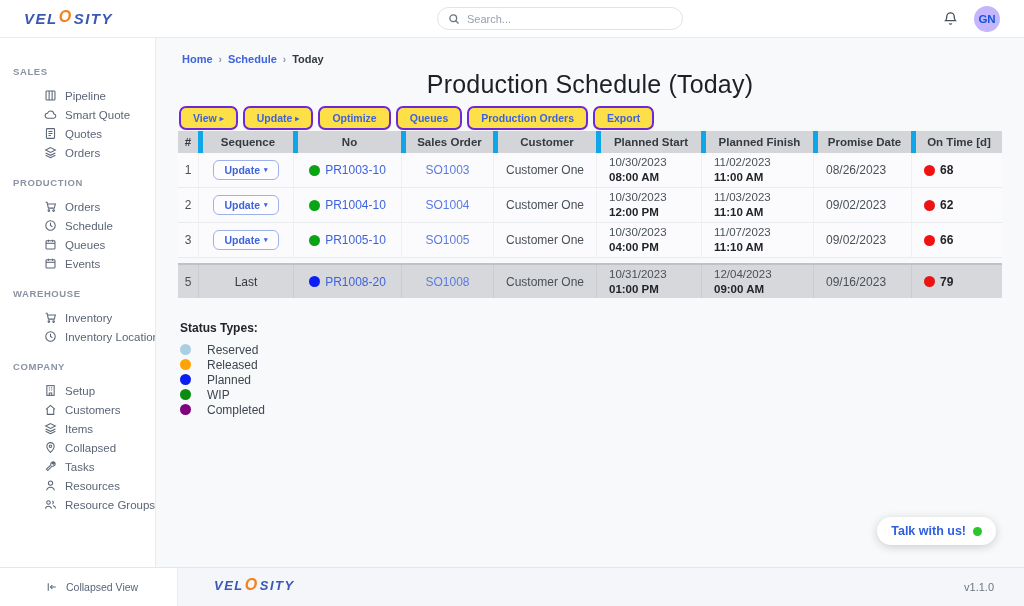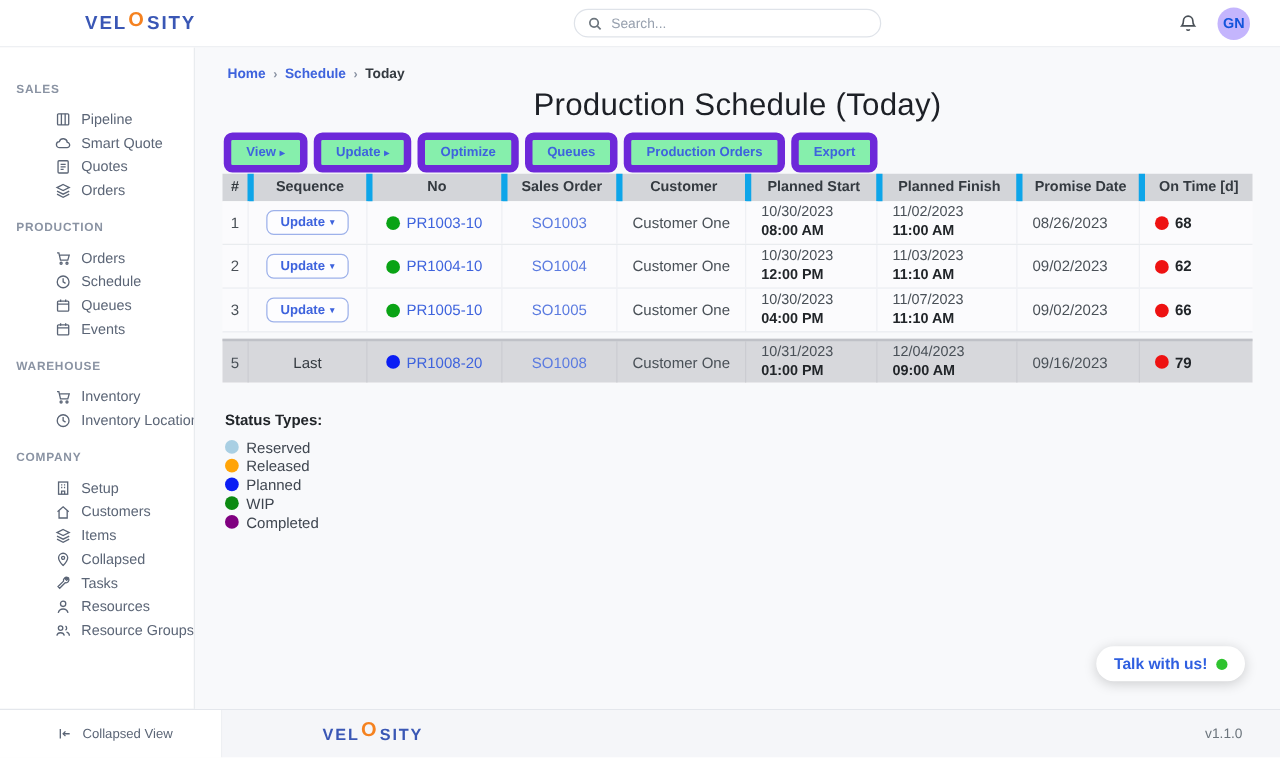--- a/index.html
+++ b/index.html
@@ -1,21 +1,21 @@
 <!DOCTYPE html>
 <html><head>
 <meta charset="utf-8">
 <style>
   * { margin:0; padding:0; box-sizing:border-box; }
   html,body { width:1024px; height:606px; font-family:"Liberation Sans", sans-serif; background:#fff; overflow:hidden; }
   .app { width:1024px; height:606px; display:flex; flex-direction:column; }
 
   
   .topbar { height:38px; background:#fff; border-bottom:1px solid #e9ecef; display:flex; align-items:center; padding:0 24px; flex:0 0 auto; }
-  .logo { display:flex; align-items:center; font-weight:800; letter-spacing:1.5px; font-size:15px; color:#3a57b5; width:180px;margin-left:44px; }
+  .logo { display:flex; align-items:flex-start; font-weight:800; font-style:italic; letter-spacing:1.5px; font-size:15px; color:#3a57b5; width:180px; }
   .logo .logo-o { color:#f58220; font-size:16px; position:relative; top:-2px; margin:0 1px; }
   .search-wrap { flex:1; display:flex; justify-content:center; }
   .search-pill { width:246px; height:23px; border:1px solid #dfe3e9; border-radius:12px; display:flex; align-items:center; padding:0 10px; background:#fff; transform:translateX(48px); }
   .search-pill svg { flex:0 0 auto; margin-right:7px; }
   .search-pill input { border:none; outline:none; font-size:11px; color:#495057; width:100%; background:transparent; font-family:"Liberation Sans", sans-serif; }
   .search-pill input::placeholder { color:#97a0ae; }
   .top-icons { display:flex; align-items:center; gap:16px; width:180px; justify-content:flex-end; }
   .bell-btn { background:none; border:none; cursor:pointer; display:flex; }
   .avatar { width:26px; height:26px; border-radius:50%; background:#c4b5fd; color:#1254db; font-size:11.5px; font-weight:700; display:flex; align-items:center; justify-content:center; cursor:pointer; border:none; }
 
@@ -33,21 +33,21 @@
   .breadcrumb { padding:15px 0 0 26px; font-size:11px; font-weight:700; display:flex; gap:6px; align-items:center; }
   .crumb-link { color:#3e63dd; cursor:pointer; text-decoration:none; }
   .crumb-sep { color:#8a93a3; font-size:10px; }
   .crumb-current { color:#343a40; }
 
   
   .page-title { text-align:center; font-size:25px; font-weight:500; color:#1d2026; margin-top:5px; letter-spacing:.2px; }
 
   
   .toolbar { display:flex; gap:5px; margin:7px 0 0 23px; }
-  .tbtn { background:#86efac; border:6px solid #6d28d9; border-radius:7px; color:#3e63dd; font-weight:700; font-size:10.5px; padding:4px 12px; cursor:pointer; font-family:"Liberation Sans", sans-serif; display:flex; align-items:center; gap:3px; }
+  .tbtn { background:#fde047; border:2px solid #6d28d9; border-radius:7px; color:#3e63dd; font-weight:700; font-size:10.5px; padding:4px 12px; cursor:pointer; font-family:"Liberation Sans", sans-serif; display:flex; align-items:center; gap:3px; }
   .tbtn .caret { font-size:8px; }
 
   
   .sched-table { margin:1px 22px 0 22px; }
   .trow { display:grid; grid-template-columns:20px 95px 108px 92px 103px 105px 112px 98px 1fr; }
   .thead { background:#d3d5d9; }
   .thead .tcell { font-size:11.5px; font-weight:700; color:#343a40; padding:5px 0; text-align:center; border-left:5px solid #0ea5e9; }
   .thead .tcell:first-child { border-left:none; }
   .tbody-row { background:#fbfbfd; border-bottom:1px solid #e9ecef; height:35px; }
   .tcell { display:flex; align-items:center; justify-content:center; font-size:12px; color:#495057; border-left:1px solid #eef0f4; min-width:0; }
@@ -63,21 +63,21 @@
   .dt-date { font-size:11.5px; color:#495057; }
   .dt-time { font-size:11.5px; font-weight:700; color:#212529; }
   .ontime-num { font-weight:700; color:#212529; font-size:12px; }
   .last-row { margin-top:5px; background:#d7d8dc; border-top:2px solid #bfc1c7; height:35px; }
   .last-row .tcell { border-left:1px solid #cbccd1; }
   .seq-last { font-size:12px; color:#343a40; }
 
   
   .legend { margin:23px 0 0 24px; }
   .legend-title { font-size:12px; font-weight:700; color:#212529; margin-bottom:7px; }
-  .legend-item { display:flex; align-items:center; gap:6px; height:15px; }
+  .legend-item { display:flex; align-items:center; gap:16px; height:15px; }
   .legend-dot { width:11px; height:11px; border-radius:50%; flex:0 0 auto; }
   .legend-label { font-size:12px; color:#3f4650; }
 
   
   .footerbar { height:39px; display:flex; flex:0 0 auto; border-top:1px solid #e4e7ec;padding-left:22px; }
   .footer-side { width:156px; background:#fff; border-right:1px solid #e9ecef; display:flex; align-items:center; padding-left:24px; gap:8px; color:#5b6576; font-size:10.5px; cursor:pointer; }
   .footer-main { flex:1; background:#f5f6f9; display:flex; align-items:center; padding:0 30px 0 36px; }
   .footer-logo { font-size:13px; width:auto; }
   .footer-version { margin-left:auto; font-size:11px; color:#6c757d; }
 

